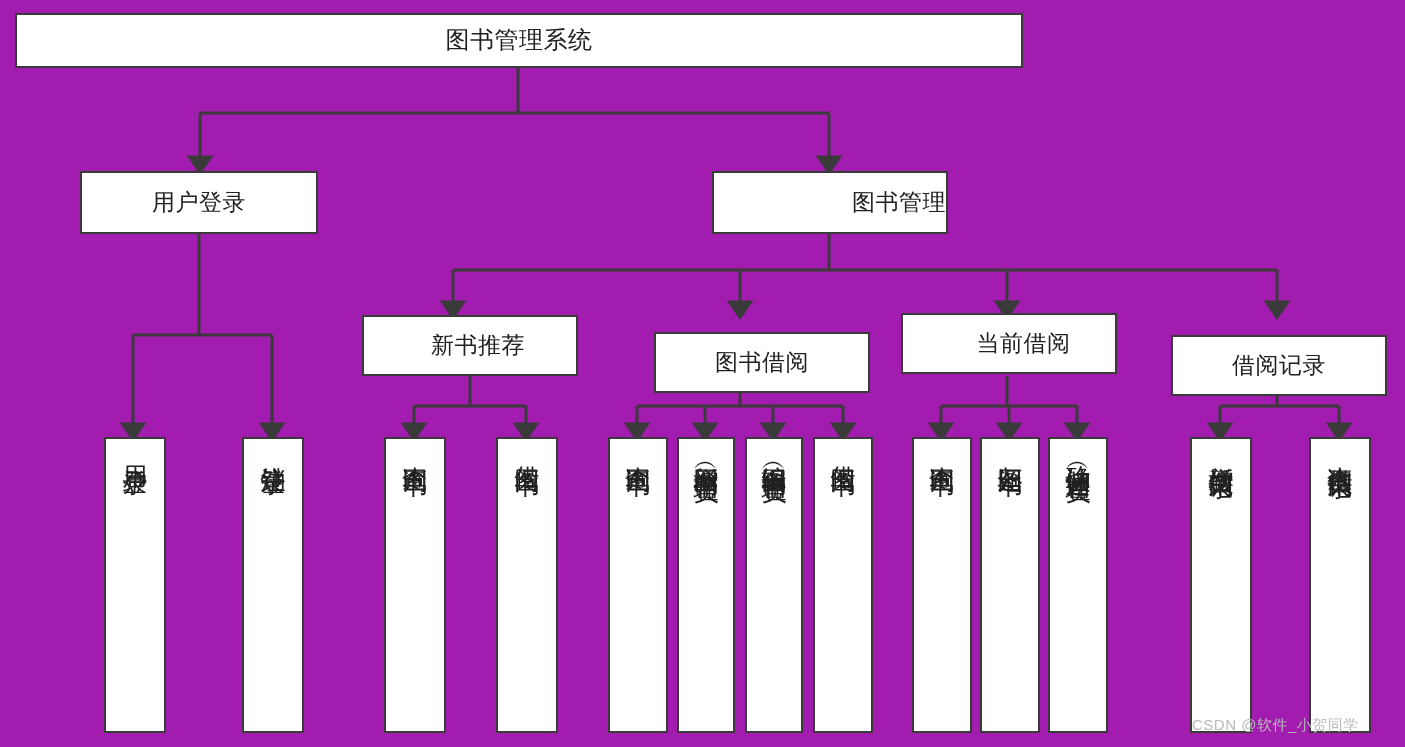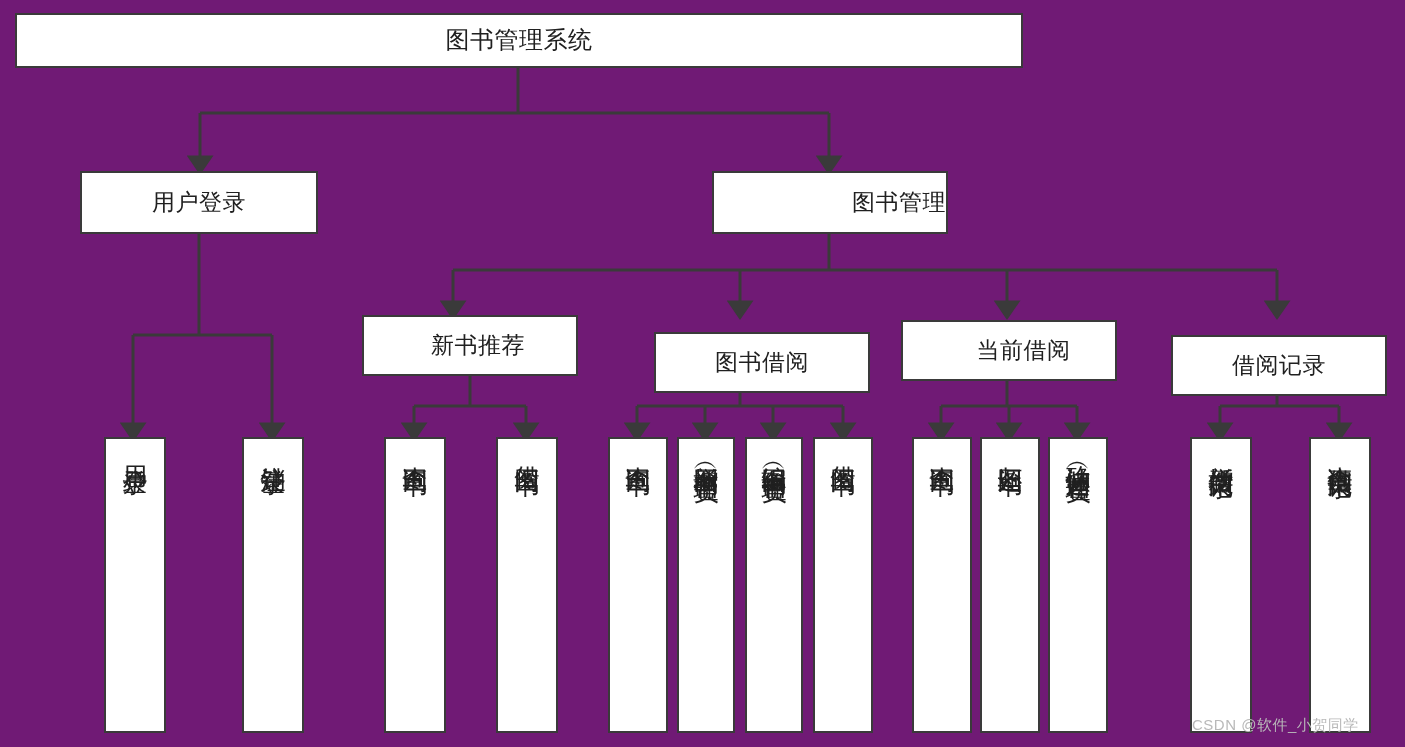--- a/index.html
+++ b/index.html
@@ -8,21 +8,21 @@
     padding: 0;
     background: #ffffff;
   }
   body {
     font-family: "Liberation Sans", "DejaVu Sans", sans-serif;
   }
   #canvas {
     position: relative;
     width: 1405px;
     height: 747px;
-    background: #701a75;
+    background: #a21caf;
     overflow: hidden;
   }
   svg.edges {
     position: absolute;
     left: 0;
     top: 0;
     width: 1405px;
     height: 747px;
     pointer-events: none;
   }
@@ -138,21 +138,21 @@
   <div class="node horiz" style="left:712px; top:171px; width:236px; height:63px;justify-content:flex-end;">
     <span class="label">图书管理</span>
   </div>
 
   <div class="node horiz" style="left:362px; top:315px; width:216px; height:61px;padding-left:16px;">
     <span class="label">新书推荐</span>
   </div>
   <div class="node horiz" style="left:632px; top:332px; width:216px; height:61px;margin-left:22px;">
     <span class="label">图书借阅</span>
   </div>
-  <div class="node horiz" style="left:901px; top:320px; width:216px; height:61px;padding-left:29px;">
+  <div class="node horiz" style="left:901px; top:313px; width:216px; height:61px;padding-left:29px;">
     <span class="label">当前借阅</span>
   </div>
   <div class="node horiz" style="left:1171px; top:315px; width:216px; height:61px;margin-top:20px;">
     <span class="label">借阅记录</span>
   </div>
 
   <div class="node vert" style="left:104px; top:437px; width:62px; height:296px;">
     <span class="label">用户登录</span>
   </div>
   <div class="node vert" style="left:242px; top:437px; width:62px; height:296px;">

